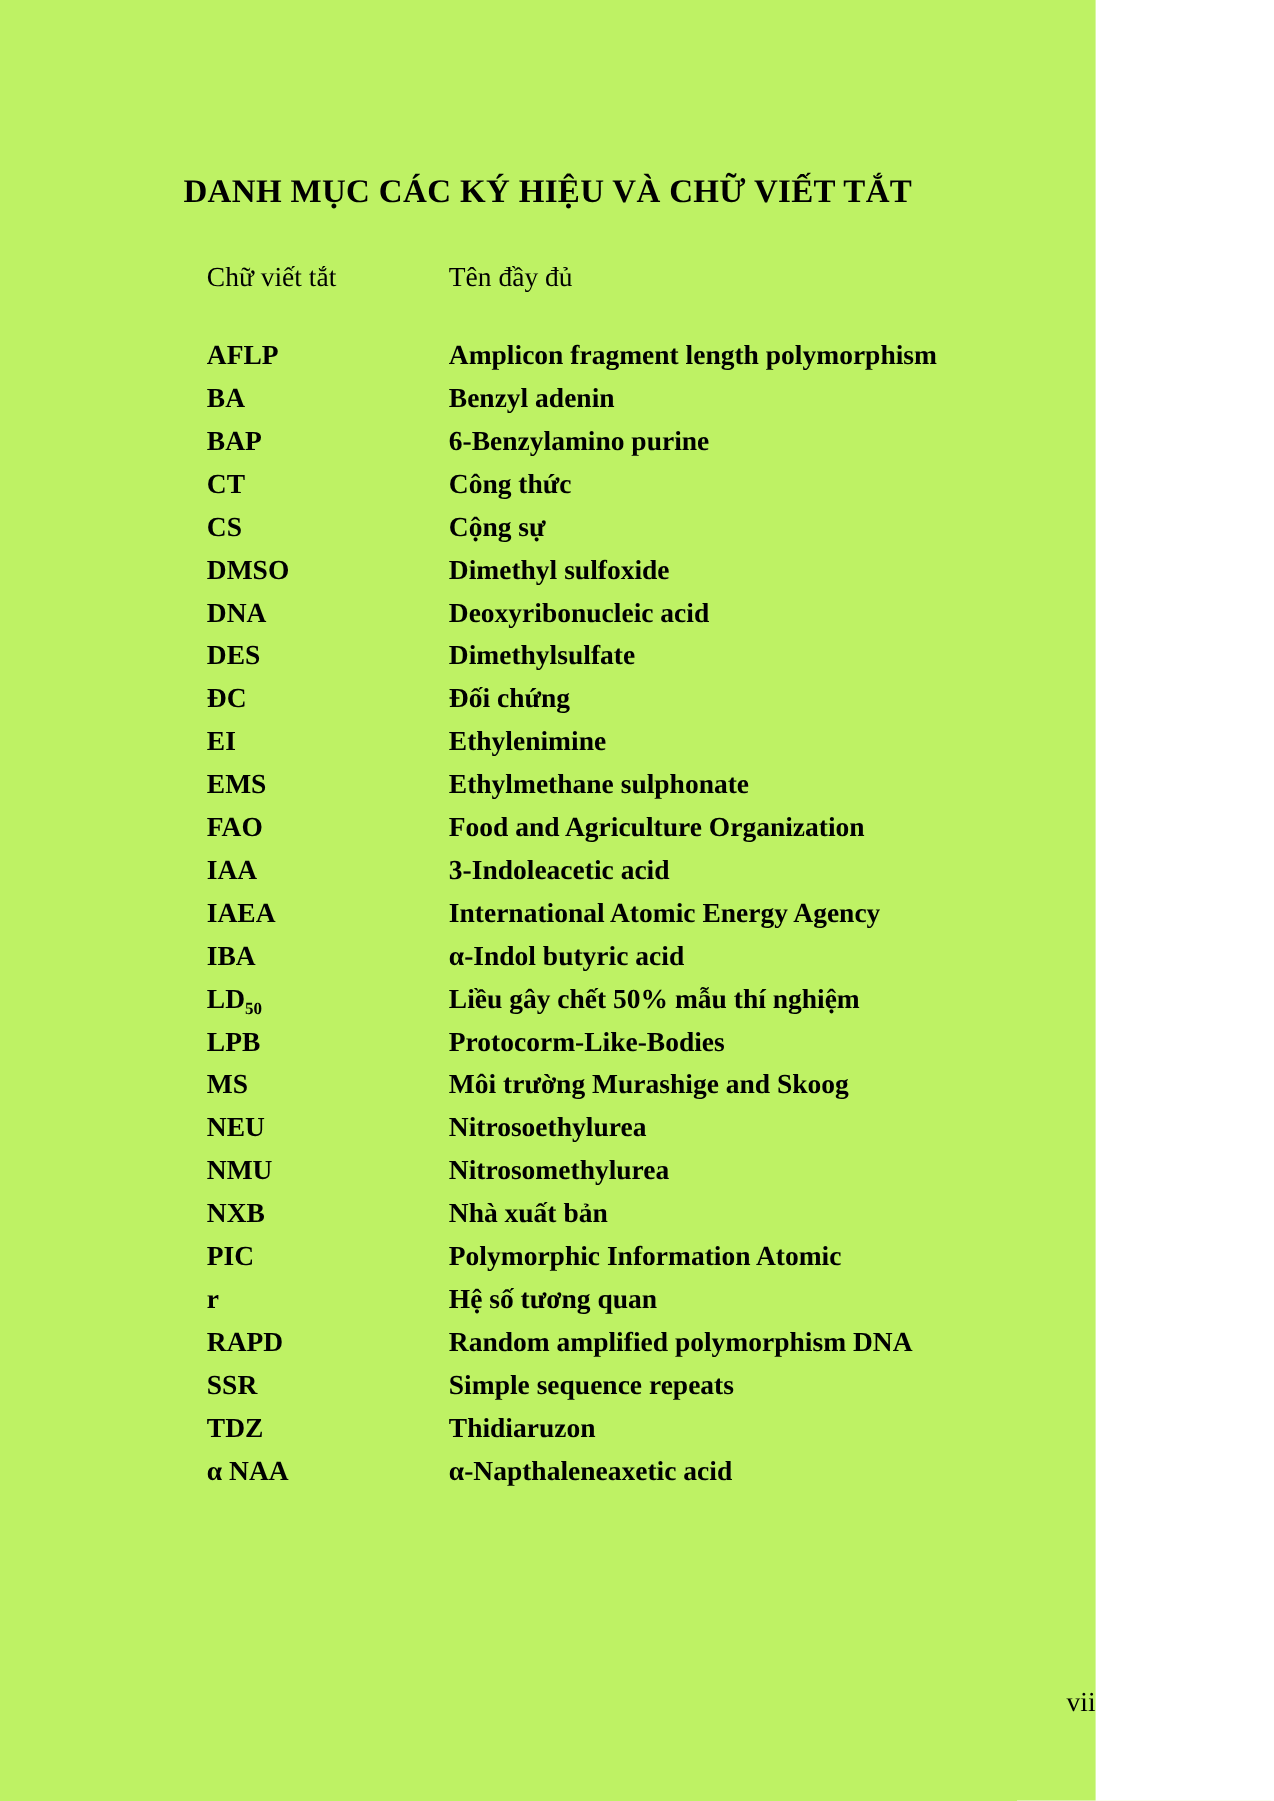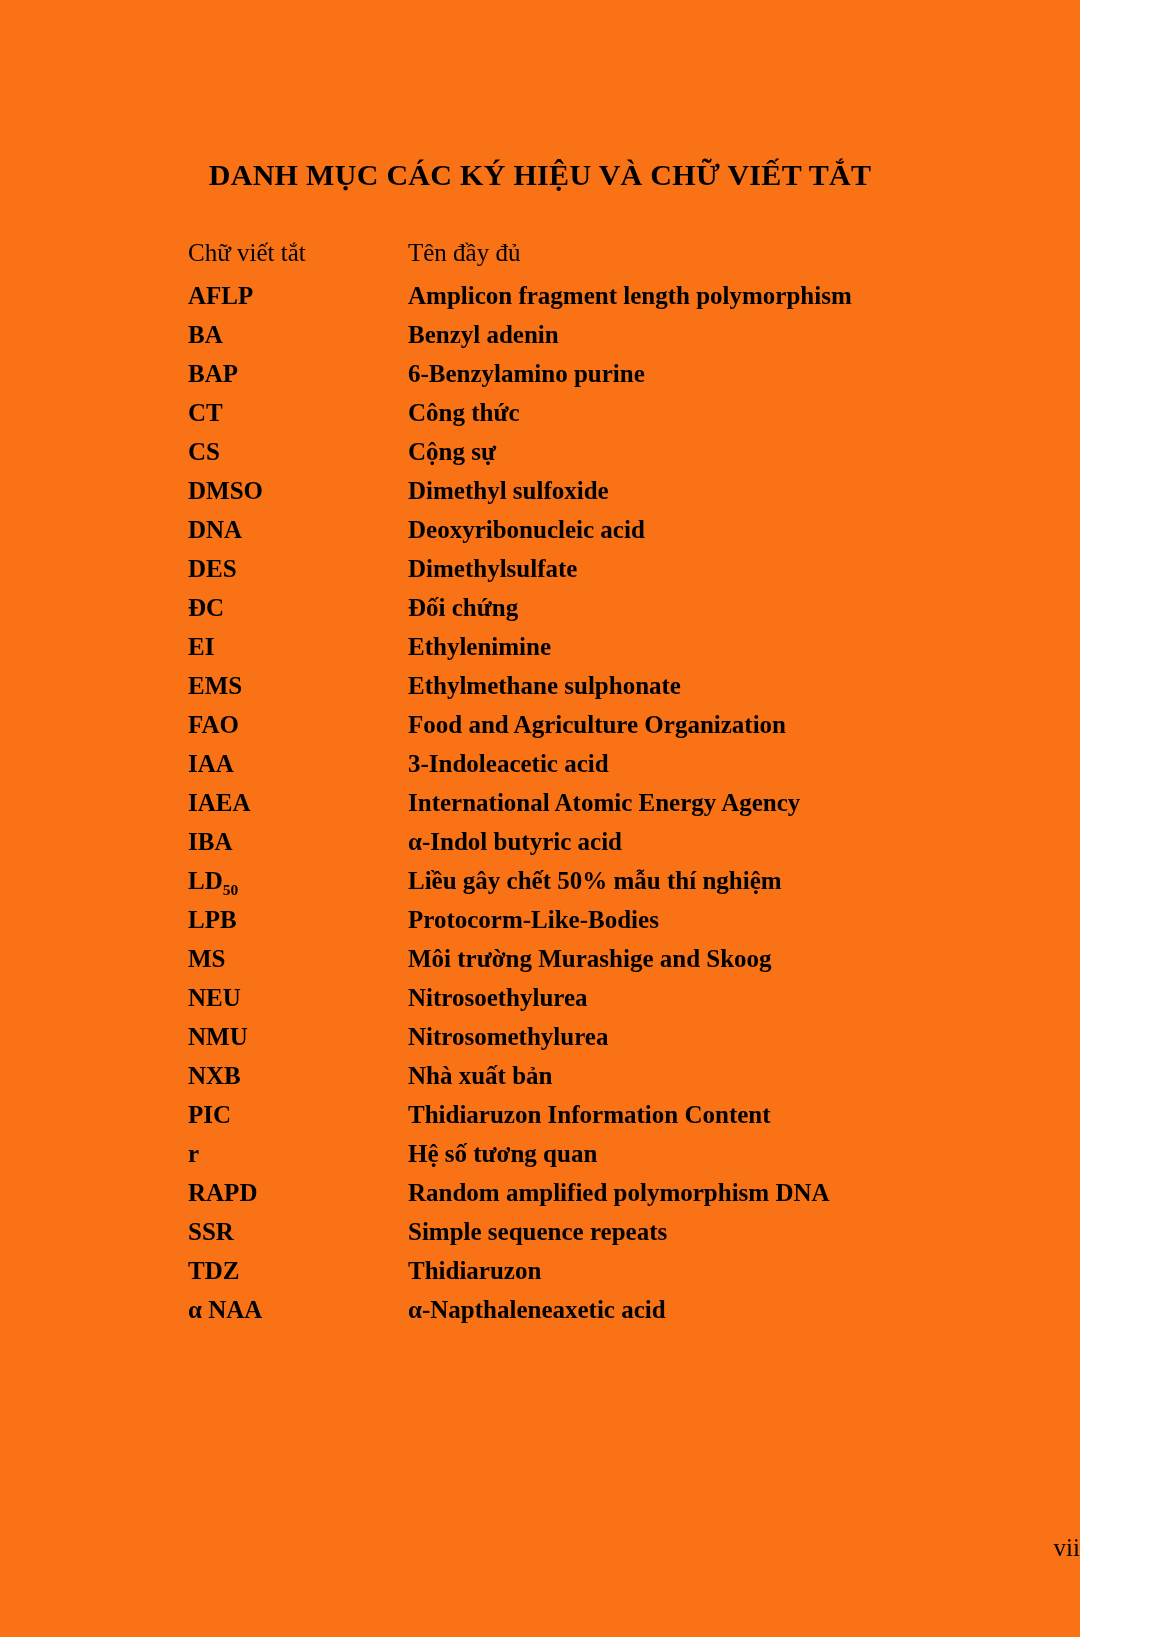--- a/index.html
+++ b/index.html
@@ -2,23 +2,23 @@
 <html><head>
 <meta charset="utf-8">
 <style>
   html, body {
     margin: 0;
     padding: 0;
     background: #ffffff;
   }
   .page {
     position: relative;
-    width: 1080px;
+    width: 996px;
     height: 1637px;
-    background: #f97316;
+    background: #bef264;
     color: #000000;
     font-family: "Liberation Serif", "DejaVu Serif", serif;
     overflow: hidden;
   }
   .title {
     position: absolute;
     top: 158px;
     left: 0;
     width: 100%;
     text-align: center;
@@ -30,21 +30,21 @@
   .abbr-table {
     position: absolute;
     top: 233px;
     left: 188px;
     right: 90px;
     font-size: 25px;
     line-height: 39px;
   }
   .header-row {
     display: flex;
-    margin-bottom: 4px;
+    margin-bottom: 32px;
   }
   .row {
     display: flex;
     font-weight: bold;
   }
   .col-abbr {
     width: 220px;
     flex: 0 0 220px;
   }
   .col-full {
@@ -155,21 +155,21 @@
         <div class="row">
           <div class="col-abbr">NMU</div>
           <div class="col-full">Nitrosomethylurea</div>
         </div>
         <div class="row">
           <div class="col-abbr">NXB</div>
           <div class="col-full">Nhà xuất bản</div>
         </div>
         <div class="row">
           <div class="col-abbr">PIC</div>
-          <div class="col-full">Thidiaruzon Information Content</div>
+          <div class="col-full">Polymorphic Information Atomic</div>
         </div>
         <div class="row">
           <div class="col-abbr">r</div>
           <div class="col-full">Hệ số tương quan</div>
         </div>
         <div class="row">
           <div class="col-abbr">RAPD</div>
           <div class="col-full">Random amplified polymorphism DNA</div>
         </div>
         <div class="row">

